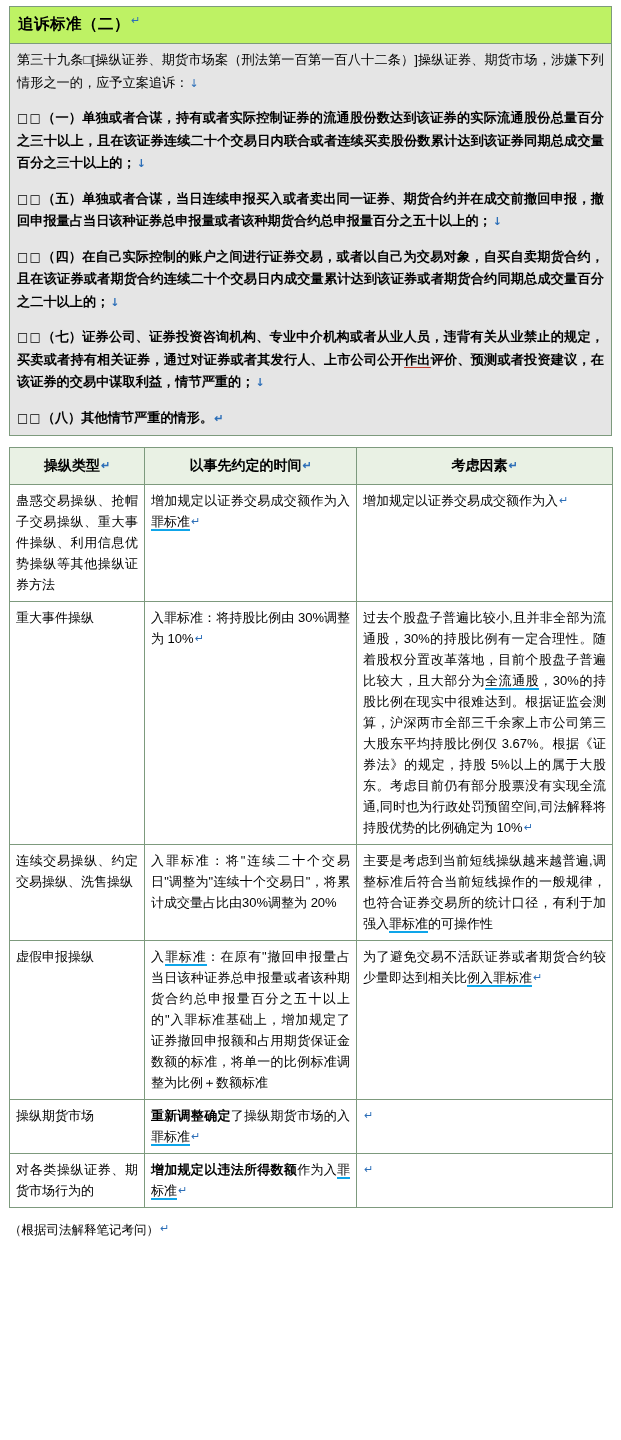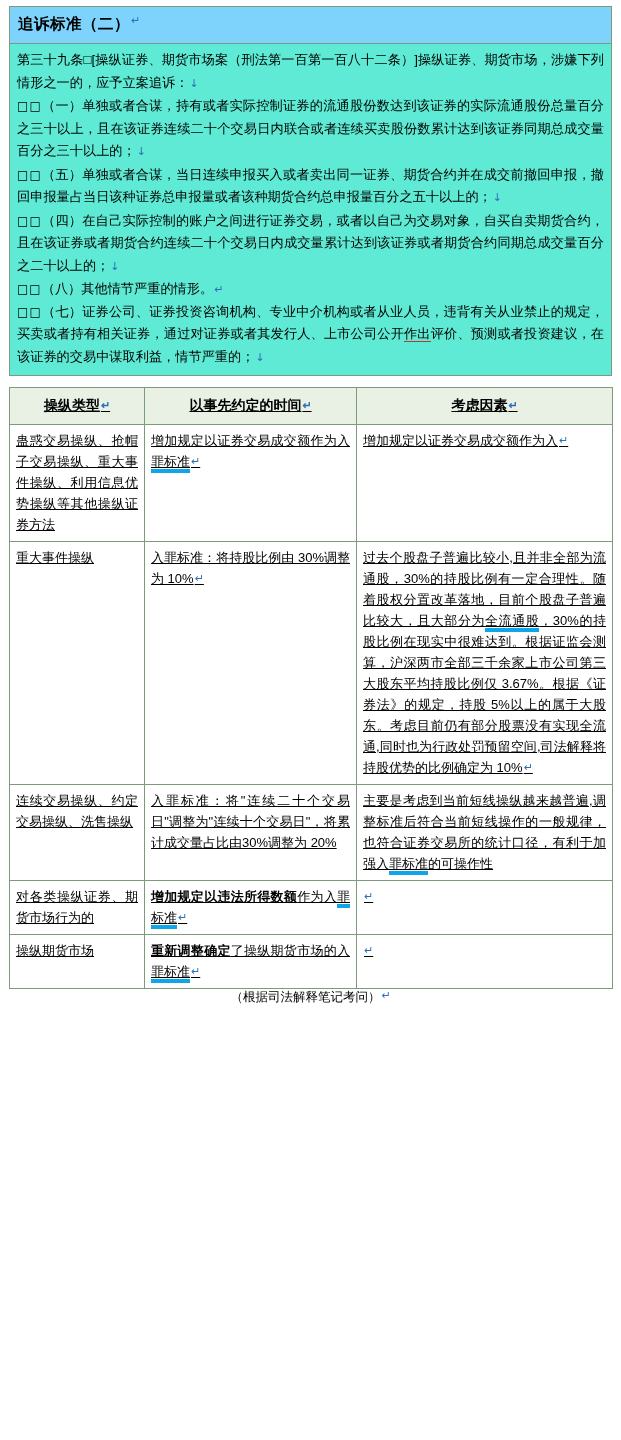--- a/index.html
+++ b/index.html
@@ -13,77 +13,76 @@
     color: #000000;
   }
   .page {
     width: 621px;
     box-sizing: border-box;
     padding: 6px 9px 4px 9px;
   }
   
   .title-box {
     border: 1px solid #7d9a7d;
-    background: #7dd3fc;
+    background: #bef264;
     padding: 7px 8px 8px 8px;
     box-sizing: border-box;
     width: 603px;
   }
   .title-text {
     font-size: 15.5px;
     font-weight: bold;
     letter-spacing: 0.5px;
   }
   .pilcrow {
     color: #2d6fb8;
     font-size: 11px;
     vertical-align: top;
     margin-left: 1px;
   }
   
   .body-box {
     border: 1px solid #7d9a7d;
     border-top: none;
-    background: #5eead4;
+    background: #e5e5e5;
     box-sizing: border-box;
     width: 603px;
     padding: 5px 7px 6px 7px;
   }
   .para {
     font-size: 13.2px;
     line-height: 22.5px;
     text-align: justify;
     margin: 0 0 0 0;
     letter-spacing: 0px;
   }
-  .para + .para { margin-top: 0px; }
+  .para + .para { margin-top: 12px; font-weight: bold; }
   .box-glyph {
     font-family: "DejaVu Sans", sans-serif;
     font-size: 12px;
     letter-spacing: 1px;
   }
   .arrow {
     color: #2d6fb8;
     font-family: "DejaVu Sans", sans-serif;
     font-size: 11px;
     margin-left: 1px;
   }
   .uline-red {
     border-bottom: 1px solid #c0392b;
   }
   .uline-blk {
-    border-bottom: 4px solid #0ea5e9;
+    border-bottom: 2px solid #0ea5e9;
   }
   
   table.main {
     border-collapse: collapse;
     width: 603px;
     margin-top: 11px;
     table-layout: fixed;
-    text-decoration: underline;
   }
   table.main th, table.main td {
     border: 1px solid #7d9a7d;
     vertical-align: top;
     font-size: 13px;
     line-height: 21px;
     padding: 5px 6px 6px 6px;
     box-sizing: border-box;
   }
   table.main th {
@@ -93,23 +92,23 @@
     font-size: 14px;
     padding: 7px 4px 8px 4px;
   }
   col.c1 { width: 135px; }
   col.c2 { width: 212px; }
   col.c3 { width: 256px; }
   td.cell { text-align: justify; }
   td.empty { text-align: left; }
   .bold { font-weight: bold; }
   .footer {
-    text-align: center;
+    text-align: left;
     font-size: 12.5px;
-    margin-top: 0;
+    margin-top: 14px;
     color: #000;
   }
 </style>
 </head>
 <body>
 
 <div class="page">
 
   <div class="title-box">
     <span class="title-text">追诉标准（二）</span><span class="pilcrow">↵</span>
@@ -130,25 +129,25 @@
     <p class="para">
       <span class="box-glyph">□□</span><span>（五）单独或者合谋，当日连续申报买入或者卖出同一证券、期货合约并在成交前撤回申报，撤回申报量占当日该种证券总申报量或者该种期货合约总申报量百分之五十以上的；</span><span class="arrow">↓</span>
     </p>
 
     <p class="para">
       <span class="box-glyph">□□</span><span>（四）在自己实际控制的账户之间进行证券交易，或者以自己为交易对象，自买自卖期货合约，且在该证券或者期货合约连续二十个交易日内成交量累计达到该证券或者期货合约同期总成交量百分之二十以上的；</span><span class="arrow">↓</span>
     </p>
 
 
     <p class="para">
+      <span class="box-glyph">□□</span><span>（七）证券公司、证券投资咨询机构、专业中介机构或者从业人员，违背有关从业禁止的规定，买卖或者持有相关证券，通过对证券或者其发行人、上市公司公开<span class="uline-red">作出</span>评价、预测或者投资建议，在该证券的交易中谋取利益，情节严重的；</span><span class="arrow">↓</span>
+    </p>
+
+    <p class="para">
       <span class="box-glyph">□□</span><span>（八）其他情节严重的情形。</span><span class="pilcrow">↵</span>
-    </p>
-
-    <p class="para">
-      <span class="box-glyph">□□</span><span>（七）证券公司、证券投资咨询机构、专业中介机构或者从业人员，违背有关从业禁止的规定，买卖或者持有相关证券，通过对证券或者其发行人、上市公司公开<span class="uline-red">作出</span>评价、预测或者投资建议，在该证券的交易中谋取利益，情节严重的；</span><span class="arrow">↓</span>
     </p>
 
   </div>
 
   <table class="main">
     <colgroup>
       <col class="c1">
         <col class="c2">
         <col class="c3">
     </colgroup>
@@ -169,29 +168,34 @@
         <td class="cell"><span>重大事件操纵</span></td>
         <td class="cell"><span>入罪标准：将持股比例由 30%调整为 10%</span><span class="pilcrow">↵</span></td>
         <td class="cell"><span>过去个股盘子普遍比较小,且并非全部为流通股，30%的持股比例有一定合理性。随着股权分置改革落地，目前个股盘子普遍比较大，且大部分为<span class="uline-blk">全流通股</span>，30%的持股比例在现实中很难达到。根据证监会测算，沪深两市全部三千余家上市公司第三大股东平均持股比例仅 3.67%。根据《证券法》的规定，持股 5%以上的属于大股东。考虑目前仍有部分股票没有实现全流通,同时也为行政处罚预留空间,司法解释将持股优势的比例确定为 10%</span><span class="pilcrow">↵</span></td>
       </tr>
       <tr>
         <td class="cell"><span>连续交易操纵、约定交易操纵、洗售操纵</span></td>
         <td class="cell"><span>入罪标准：将"连续二十个交易日"调整为"连续十个交易日"，将累计成交量占比由30%调整为 20%</span></td>
         <td class="cell"><span>主要是考虑到当前短线操纵越来越普遍,调整标准后符合当前短线操作的一般规律，也符合证券交易所的统计口径，有利于加强入<span class="uline-blk">罪标准</span>的可操作性</span></td>
       </tr>
       <tr>
+        <td class="cell"><span>虚假申报操纵</span></td>
+        <td class="cell"><span>入<span class="uline-blk">罪标准</span>：在原有"撤回申报量占当日该种证券总申报量或者该种期货合约总申报量百分之五十以上的"入罪标准基础上，增加规定了证券撤回申报额和占用期货保证金数额的标准，将单一的比例标准调整为比例＋数额标准</span></td>
+        <td class="cell"><span>为了避免交易不活跃证券或者期货合约较少量即达到相关比<span class="uline-blk">例入罪标准</span></span><span class="pilcrow">↵</span></td>
+      </tr>
+      <tr>
+        <td class="cell"><span>操纵期货市场</span></td>
+        <td class="cell"><span class="bold">重新调整确定</span><span>了操纵期货市场的入<span class="uline-blk">罪标准</span></span><span class="pilcrow">↵</span></td>
+        <td class="empty"><span class="pilcrow">↵</span></td>
+      </tr>
+      <tr>
         <td class="cell"><span>对各类操纵证券、期货市场行为的</span></td>
         <td class="cell"><span class="bold">增加规定以违法所得数额</span><span>作为入<span class="uline-blk">罪标准</span></span><span class="pilcrow">↵</span></td>
         <td class="empty"><span class="pilcrow">↵</span></td>
       </tr>
-      <tr>
-        <td class="cell"><span>操纵期货市场</span></td>
-        <td class="cell"><span class="bold">重新调整确定</span><span>了操纵期货市场的入<span class="uline-blk">罪标准</span></span><span class="pilcrow">↵</span></td>
-        <td class="empty"><span class="pilcrow">↵</span></td>
-      </tr>
     </tbody>
   </table>
 
   <div class="footer">
     <span>（根据司法解释笔记考问）</span><span class="pilcrow">↵</span>
   </div>
 
 </div>
 
 </body></html>

